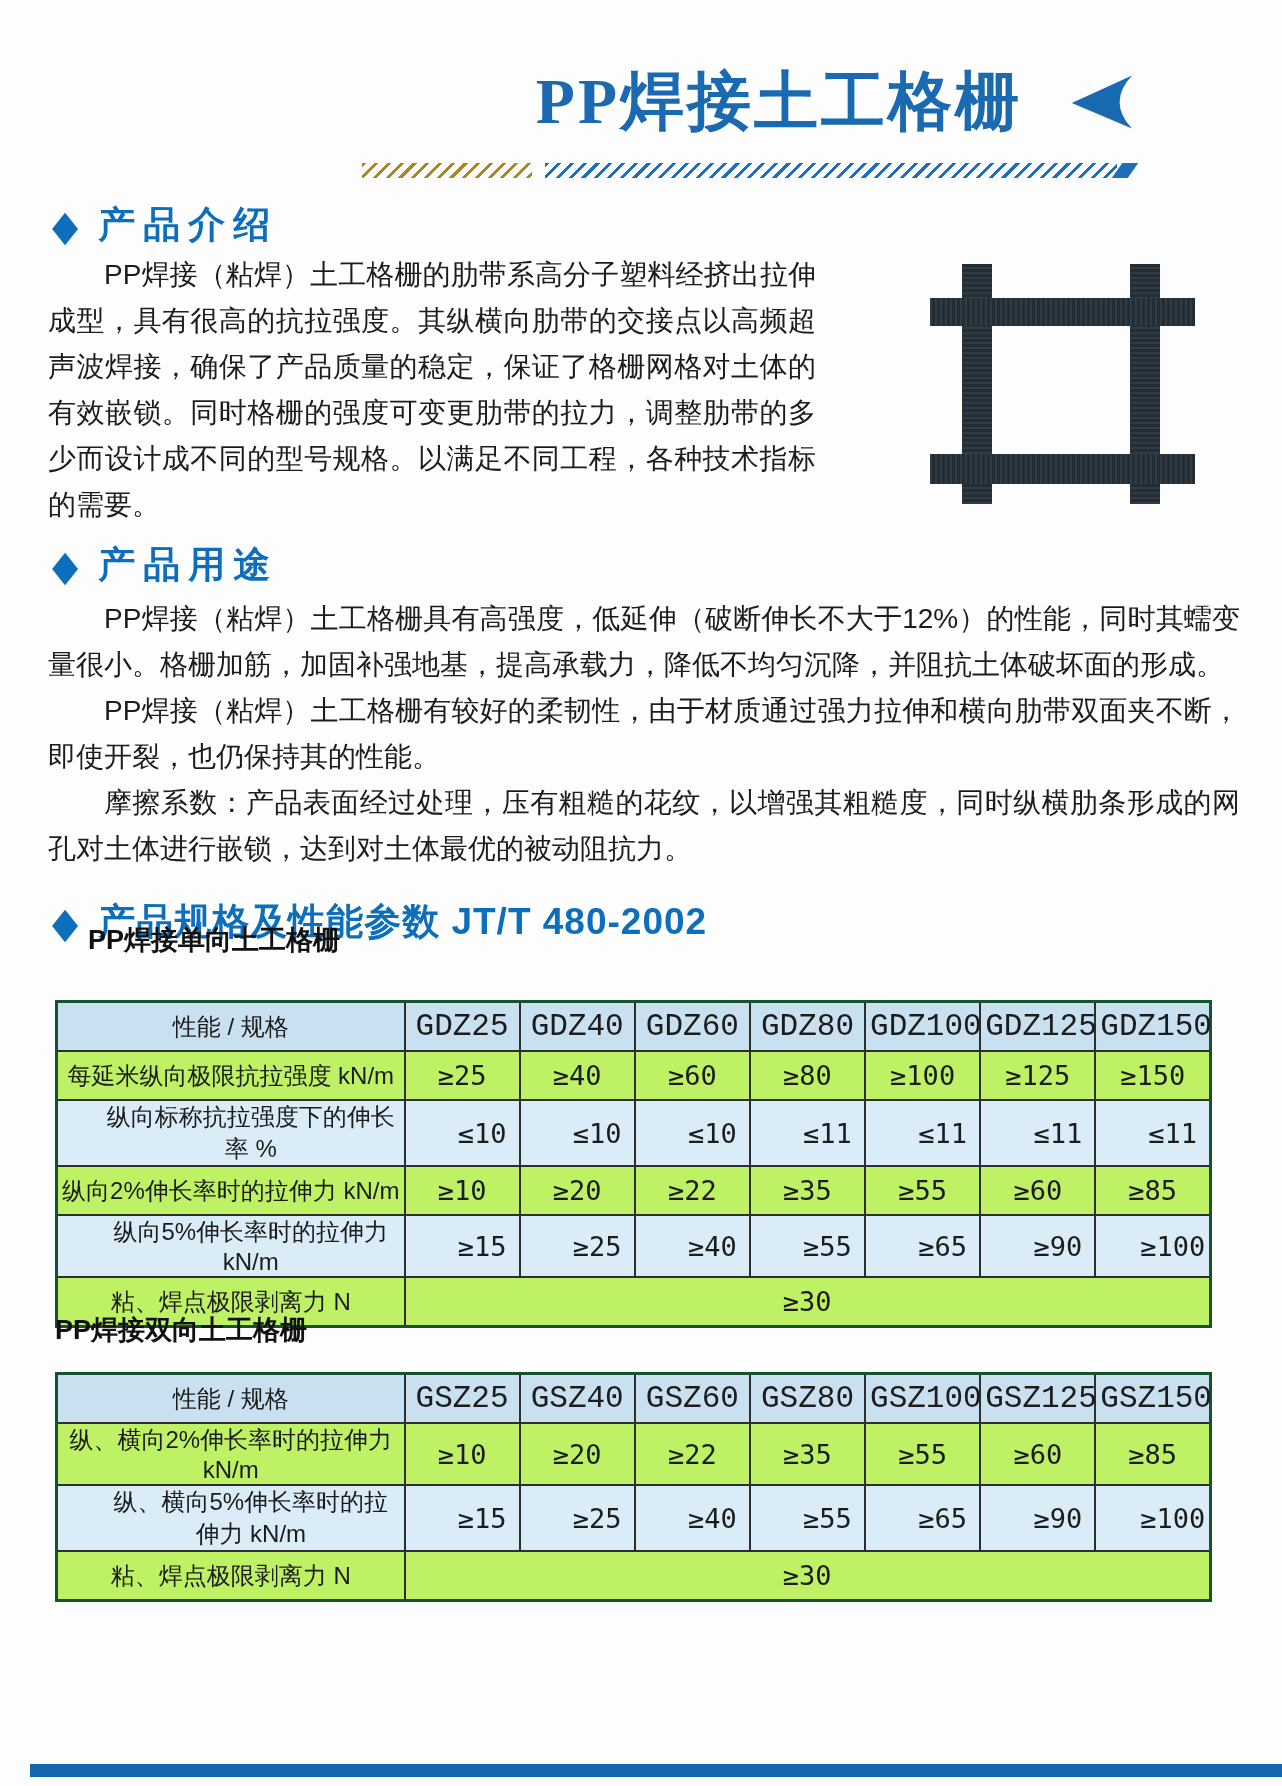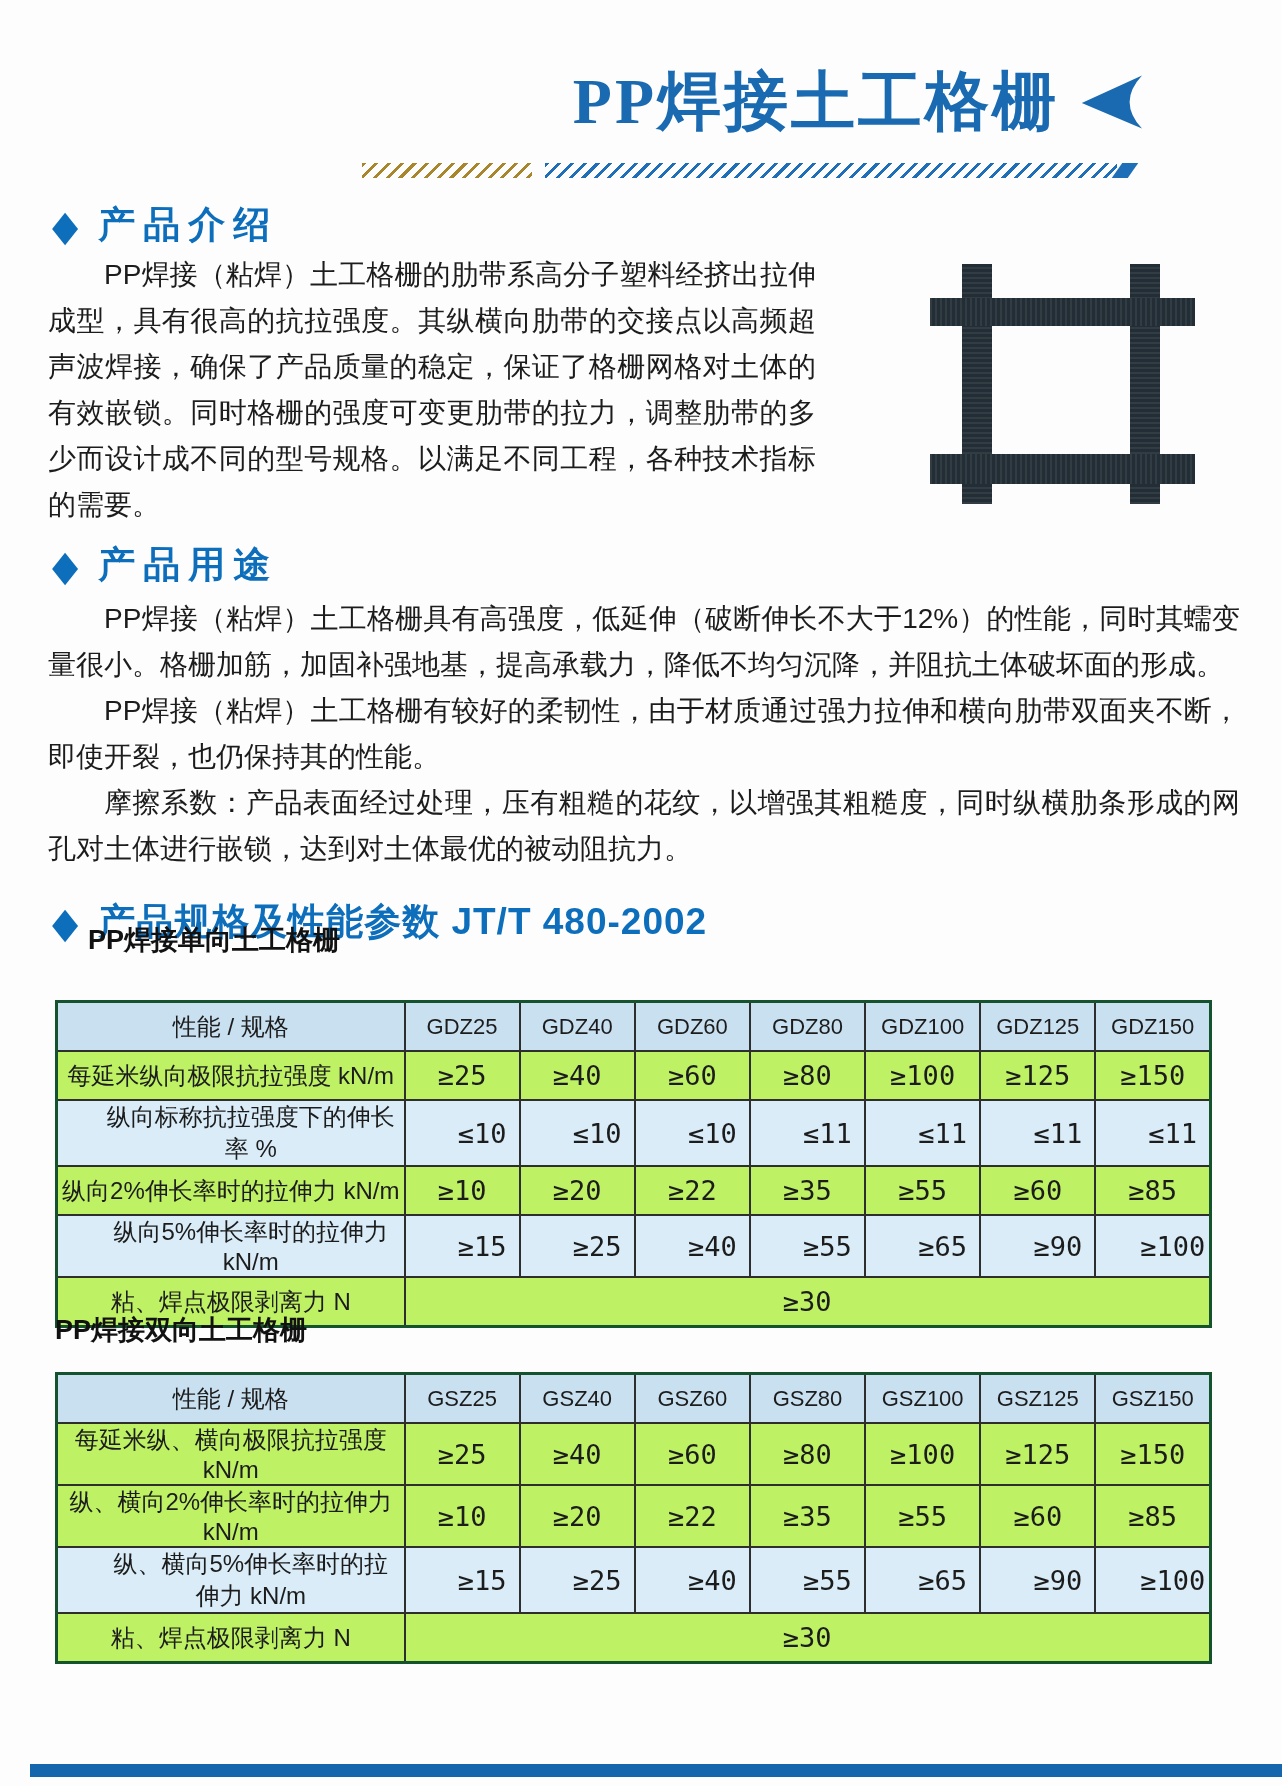--- a/index.html
+++ b/index.html
@@ -2,21 +2,21 @@
 <html><head>
 <meta charset="utf-8">
 <style>
   html,body{margin:0;padding:0;background:#ffffff;}
   #canvas{
     position:relative;width:1282px;height:1786px;margin:0 auto;
     background:#fdfdfd;overflow:hidden;
     font-family:"Liberation Sans","DejaVu Sans",sans-serif;color:#1c1c1c;
   }
   
-  .title-row{position:absolute;top:70px;right:140px;display:flex;align-items:center;gap:21px;}
+  .title-row{position:absolute;top:70px;right:150px;display:flex;align-items:center;gap:48px;}
   .page-title{
     font-family:"Liberation Serif","DejaVu Serif",serif;font-weight:bold;
     font-size:64px;color:#1a6ab1;letter-spacing:3px;white-space:nowrap;line-height:1;
   }
   .title-arrow{width:62px;height:58px;flex:0 0 auto;}
   .title-arrow path{fill:#1a6ab1;}
   
   .divider-seg{position:absolute;top:163px;height:15px;}
   .divider-gold{
     left:362px;width:170px;
@@ -53,21 +53,21 @@
   .tbl-label{position:absolute;left:55px;font-size:27px;font-weight:bold;color:#111;}
   table.spec-table{
     position:absolute;left:55px;width:1157px;border-collapse:collapse;table-layout:fixed;
     border:3px solid #14532d;background:#bef264;
   }
   table.spec-table th,table.spec-table td{
     border:2px solid #2e2e2e;height:47px;text-align:center;vertical-align:middle;
     padding:0 4px;font-weight:normal;
   }
   .hdr-row th{background:#c9e0f1;font-size:27px;}
-  .hdr-row th.code{font-family:Liberation Sans, sans-serif;font-size:22px;}
+  .hdr-row th.code{font-family:Liberation Mono, monospace;font-size:31px;}
   td.row-label,th.row-label{font-size:24px;}
   td.val{font-family:"DejaVu Sans Mono","Liberation Mono",monospace;font-size:27px;}
   tr.stripe td,tr.stripe th{background:#d9ecf8;padding-left:44px;}
   
   .footer-bar{position:absolute;left:30px;right:0;top:1764px;height:13px;background:#1467ad;}
 </style>
 </head>
 <body>
 
 <div id="canvas">
@@ -200,30 +200,20 @@
       <th class="row-label">性能 / 规格</th>
       <th class="code">GSZ25</th>
       <th class="code">GSZ40</th>
       <th class="code">GSZ60</th>
       <th class="code">GSZ80</th>
       <th class="code">GSZ100</th>
       <th class="code">GSZ125</th>
       <th class="code">GSZ150</th>
     </tr>
     <tr>
-      <td class="row-label">每延米纵、横向极限抗拉强度 kN/m</td>
-      <td class="val">≥25</td>
-      <td class="val">≥40</td>
-      <td class="val">≥60</td>
-      <td class="val">≥80</td>
-      <td class="val">≥100</td>
-      <td class="val">≥125</td>
-      <td class="val">≥150</td>
-    </tr>
-    <tr>
       <td class="row-label">纵、横向2%伸长率时的拉伸力 kN/m</td>
       <td class="val">≥10</td>
       <td class="val">≥20</td>
       <td class="val">≥22</td>
       <td class="val">≥35</td>
       <td class="val">≥55</td>
       <td class="val">≥60</td>
       <td class="val">≥85</td>
     </tr>
     <tr class="stripe">

